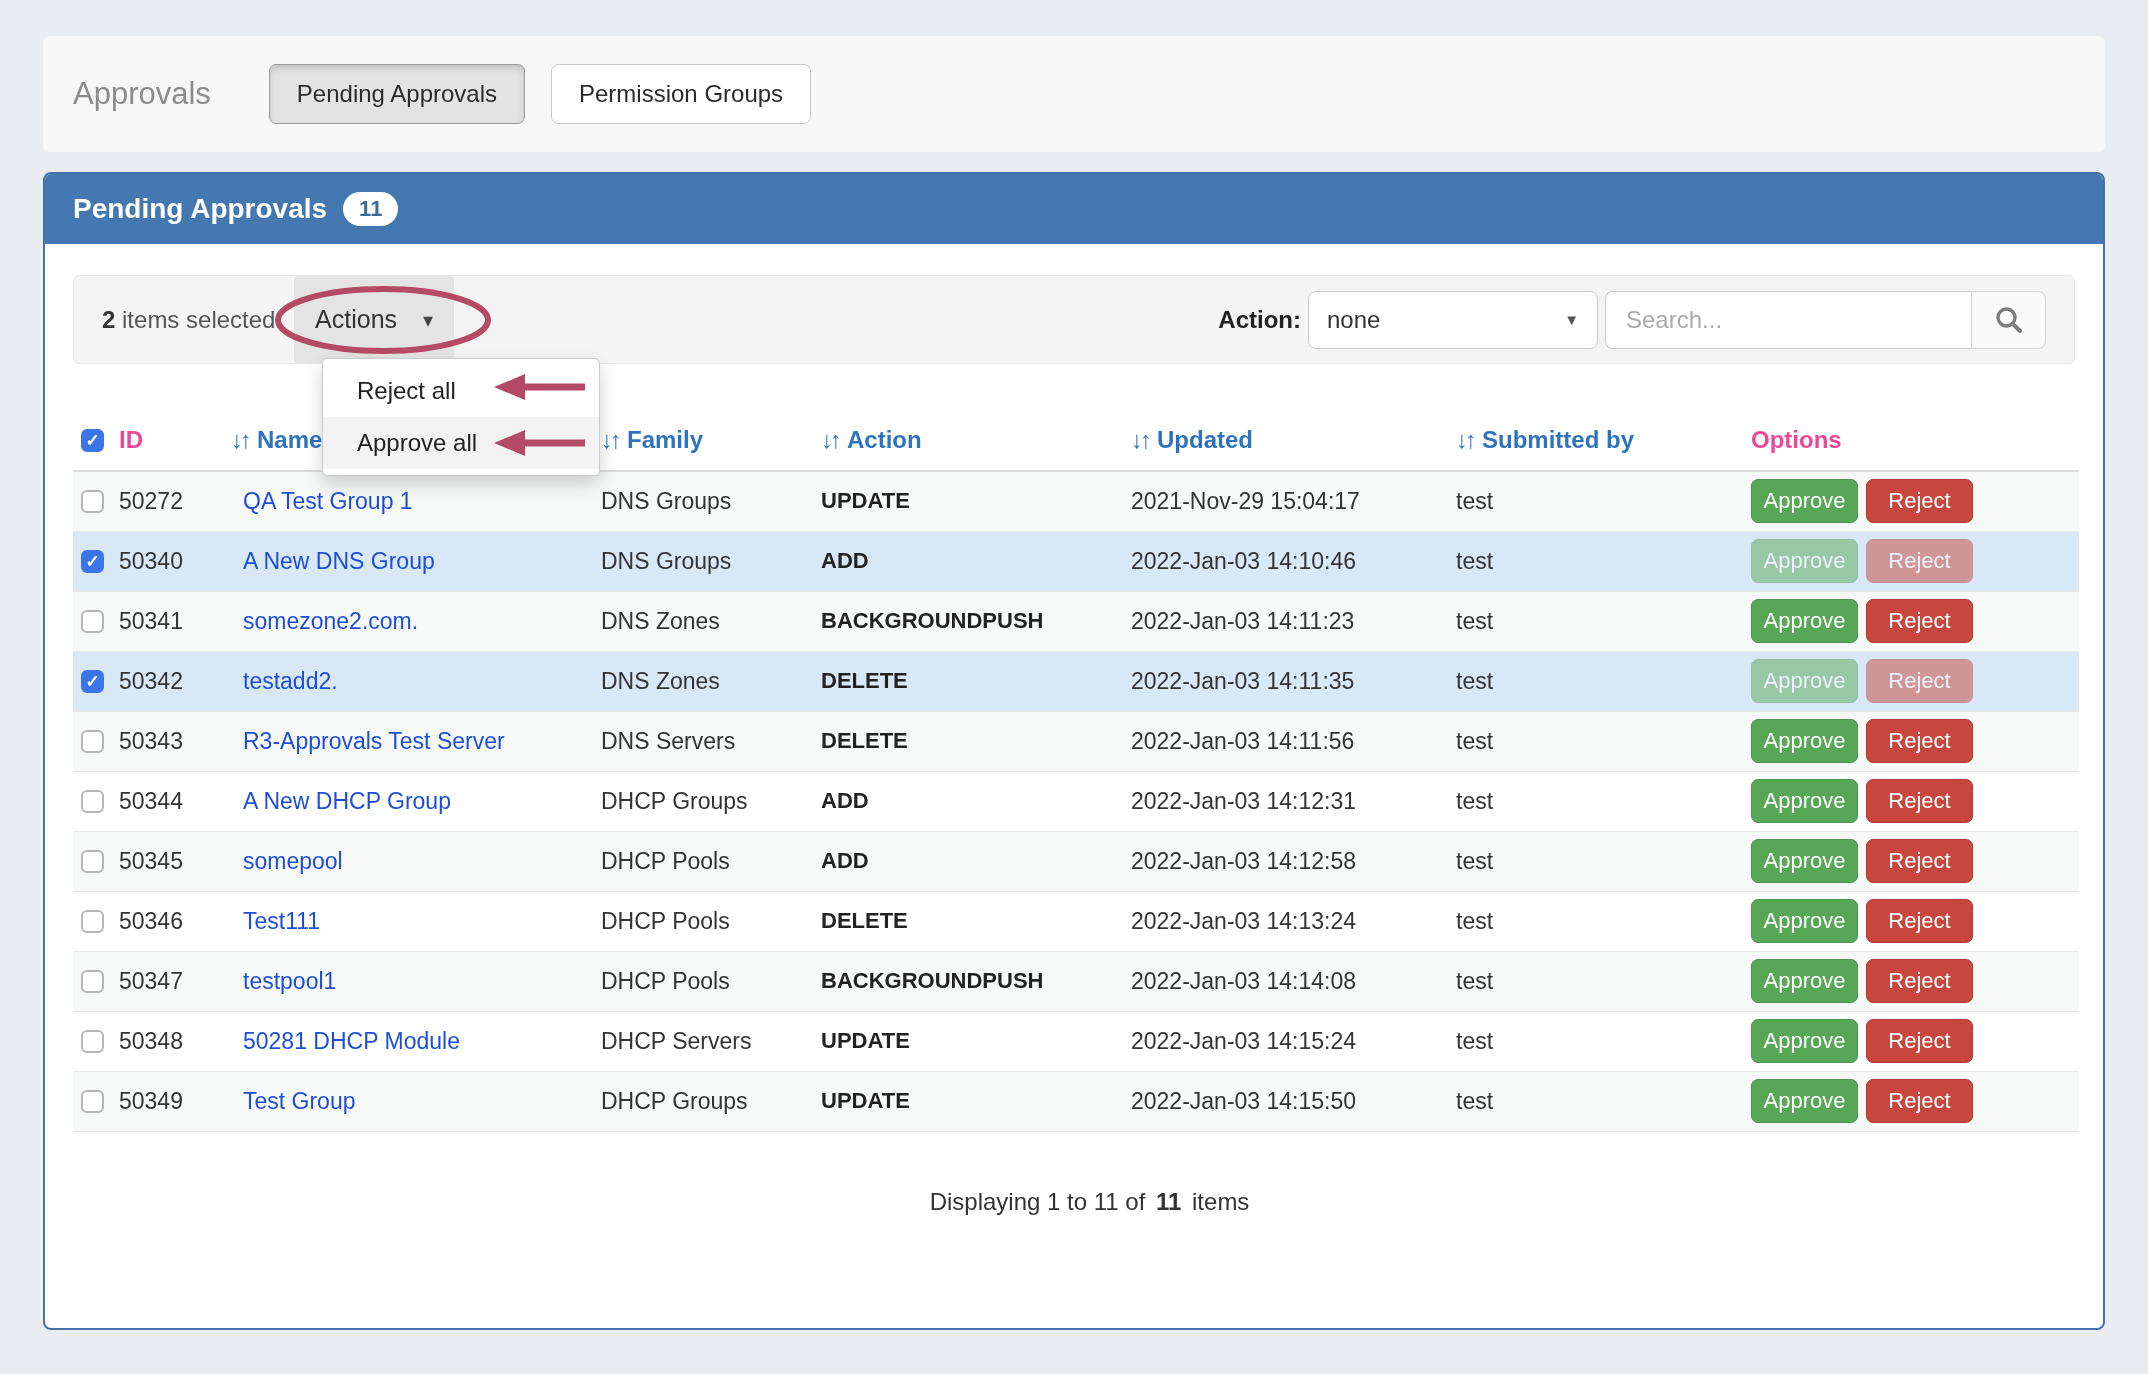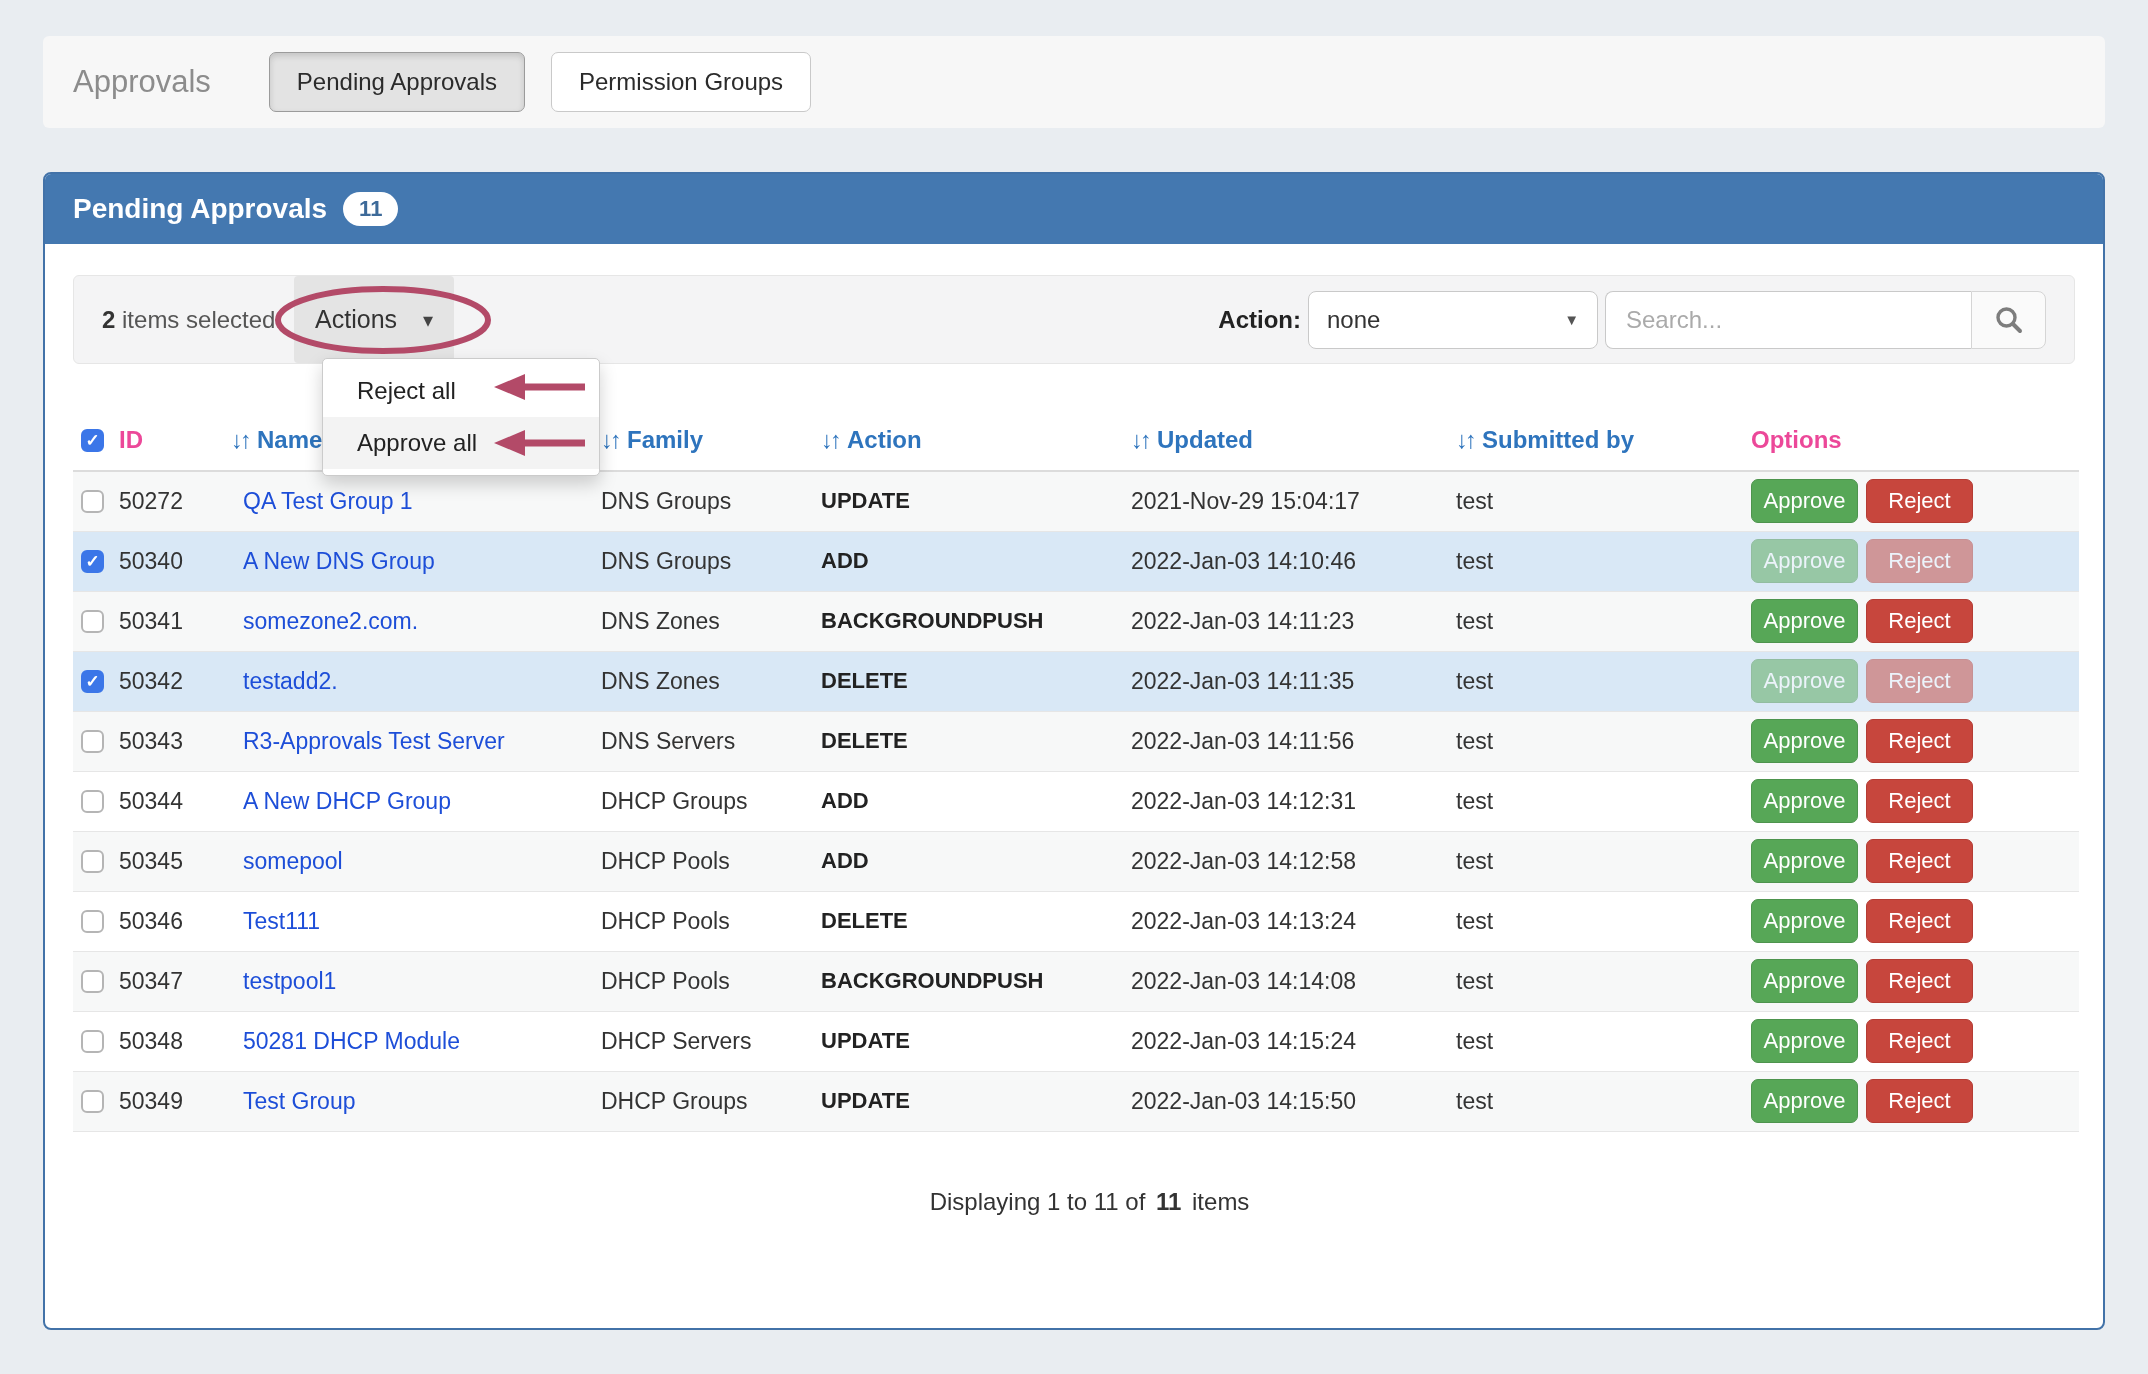--- a/index.html
+++ b/index.html
@@ -1,21 +1,21 @@
 <!DOCTYPE html>
 <html><head>
 <meta charset="utf-8">
 <style>
   * { margin:0; padding:0; box-sizing:border-box; }
   html,body { width:2148px; height:1374px; }
   body { background:#e9edf1; font-family:"Liberation Sans", sans-serif; color:#333; }
   #page { position:relative; width:2148px; height:1374px; overflow:hidden; }
 
   
-  .top-bar { position:absolute; left:43px; top:36px; width:2062px; height:92px;
+  .top-bar { position:absolute; left:43px; top:36px; width:2062px; height:116px;
     background:#f7f7f7; border-radius:6px; display:flex; align-items:center; padding:0 30px; }
   .page-title { font-size:31px; color:#8c8c8c; margin-right:58px; }
   .tab-btn { font-size:24px; color:#2b2b2b; padding:15px 27px; border-radius:7px;
     border:1px solid #c9c9c9; background:#fff; margin-right:26px; cursor:pointer; }
   .tab-btn.active { background:#e3e3e3; border-color:#9b9b9b;
     box-shadow:inset 0 3px 6px rgba(0,0,0,0.14); }
 
   
   .panel { position:absolute; left:43px; top:172px; width:2062px; height:1158px;
     background:#fff; border:2px solid #4272a8; border-radius:8px; overflow:hidden; }

